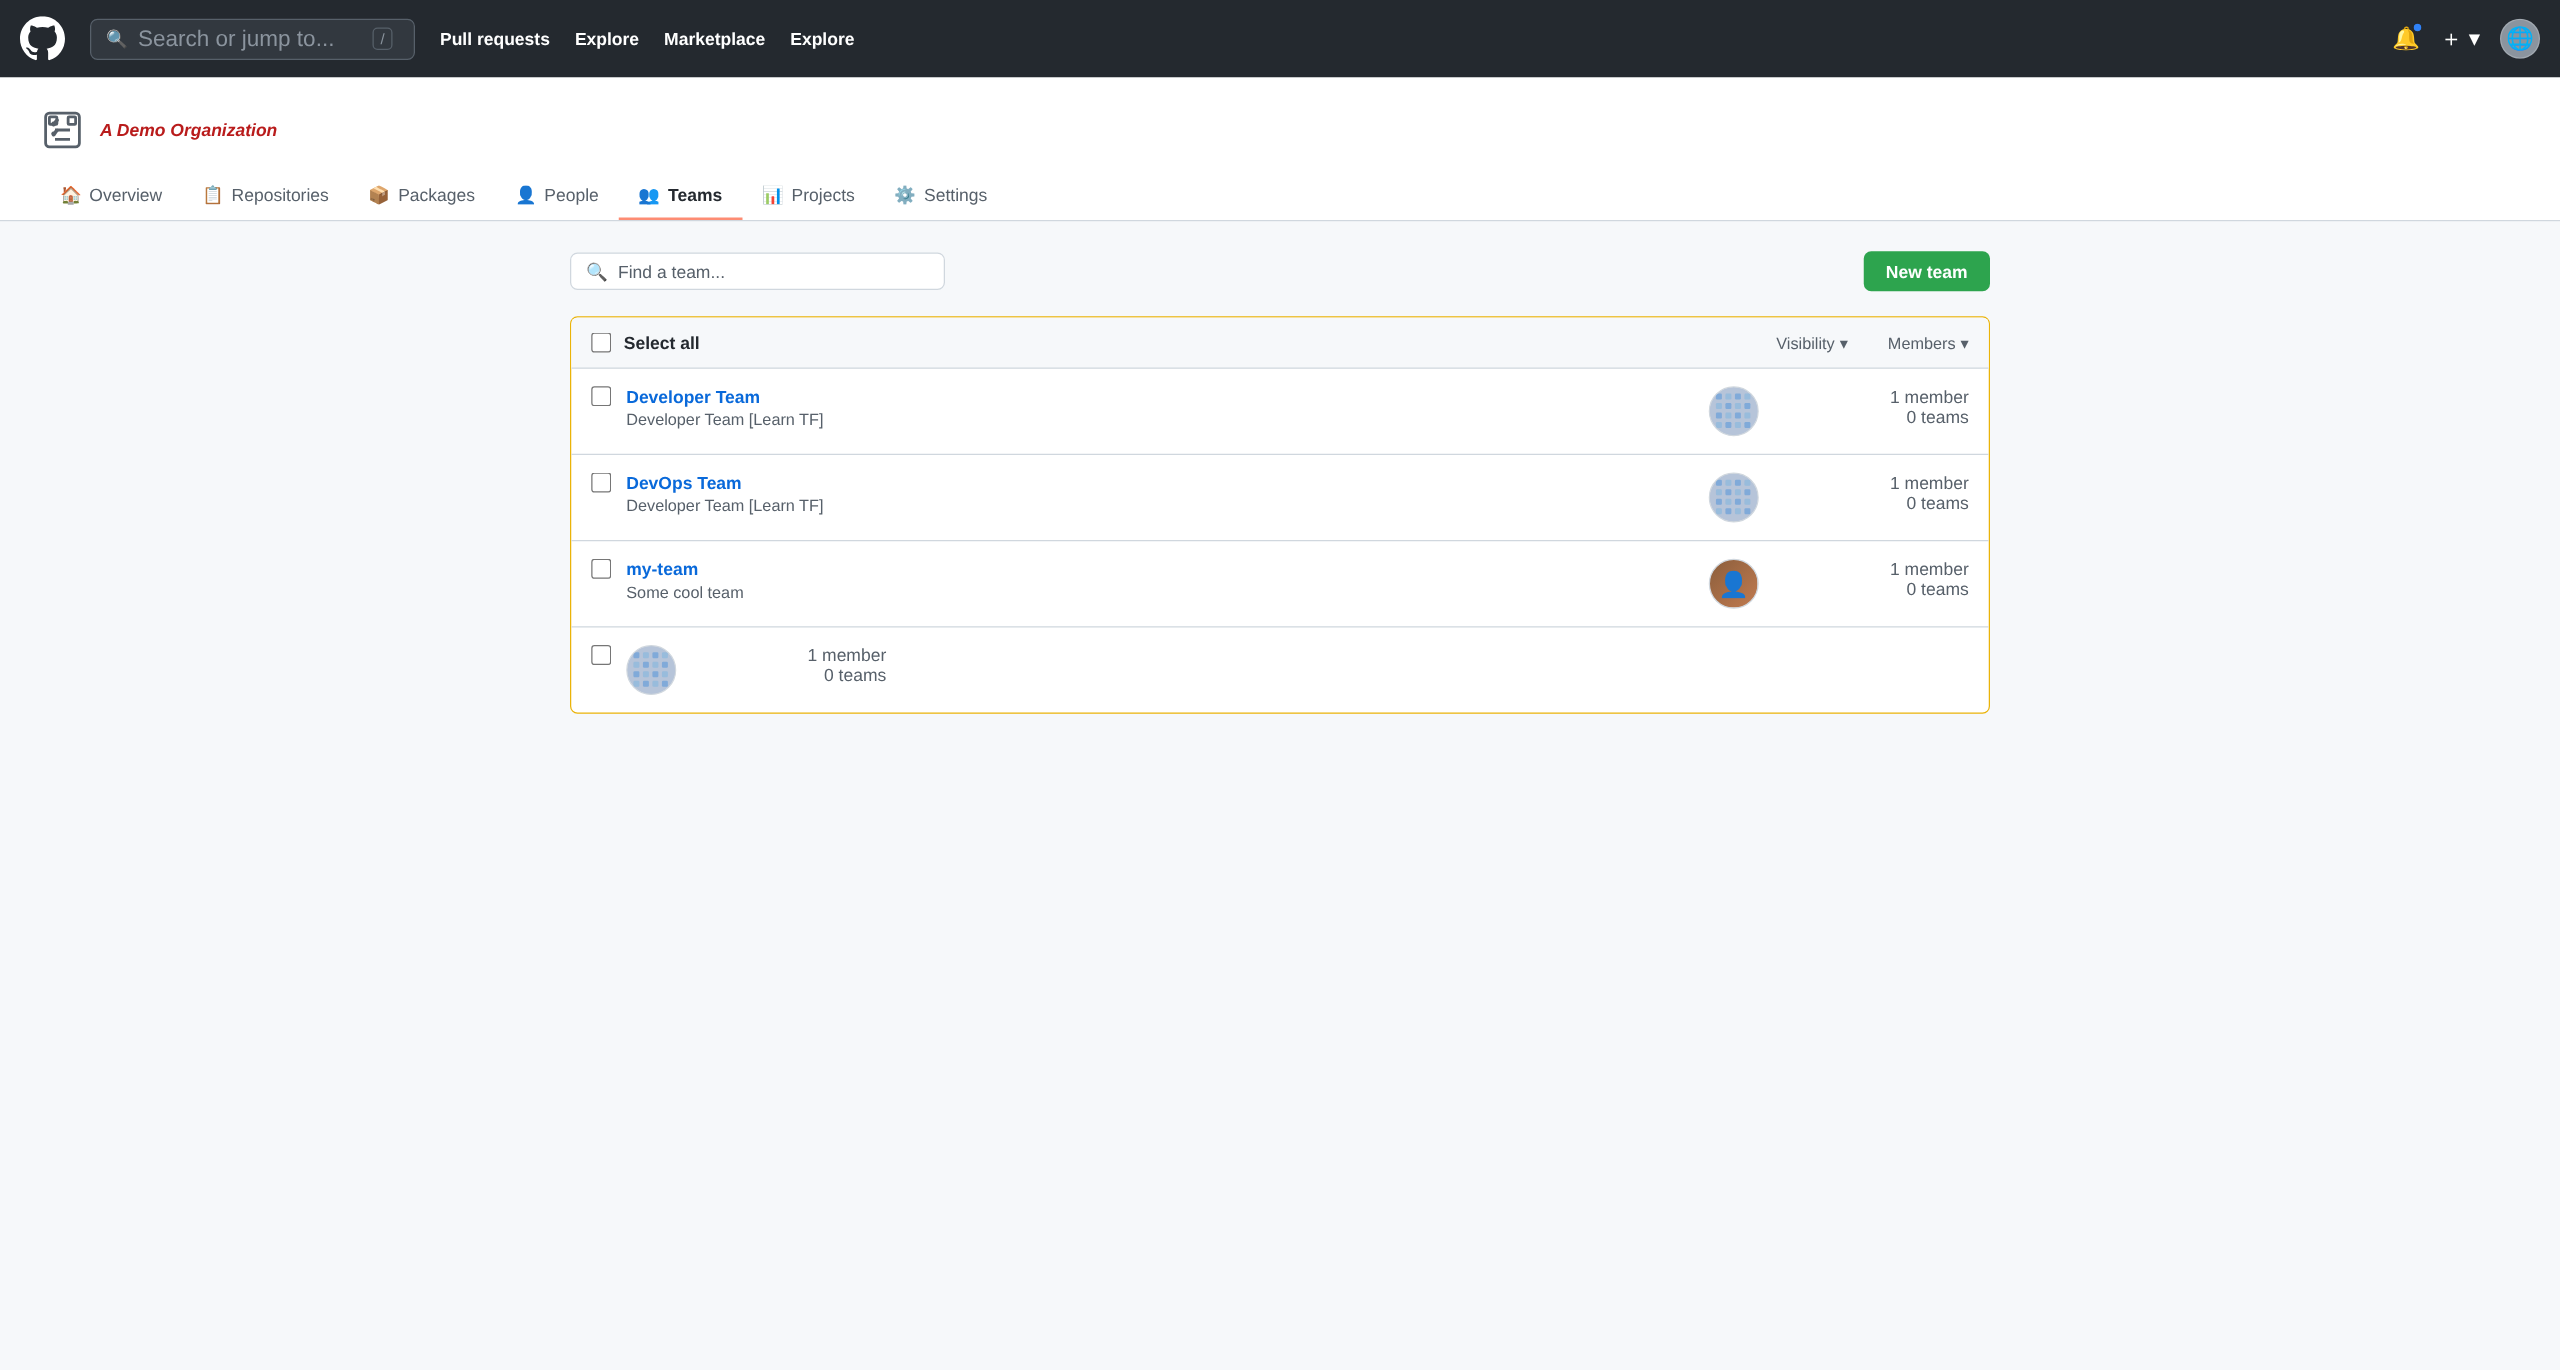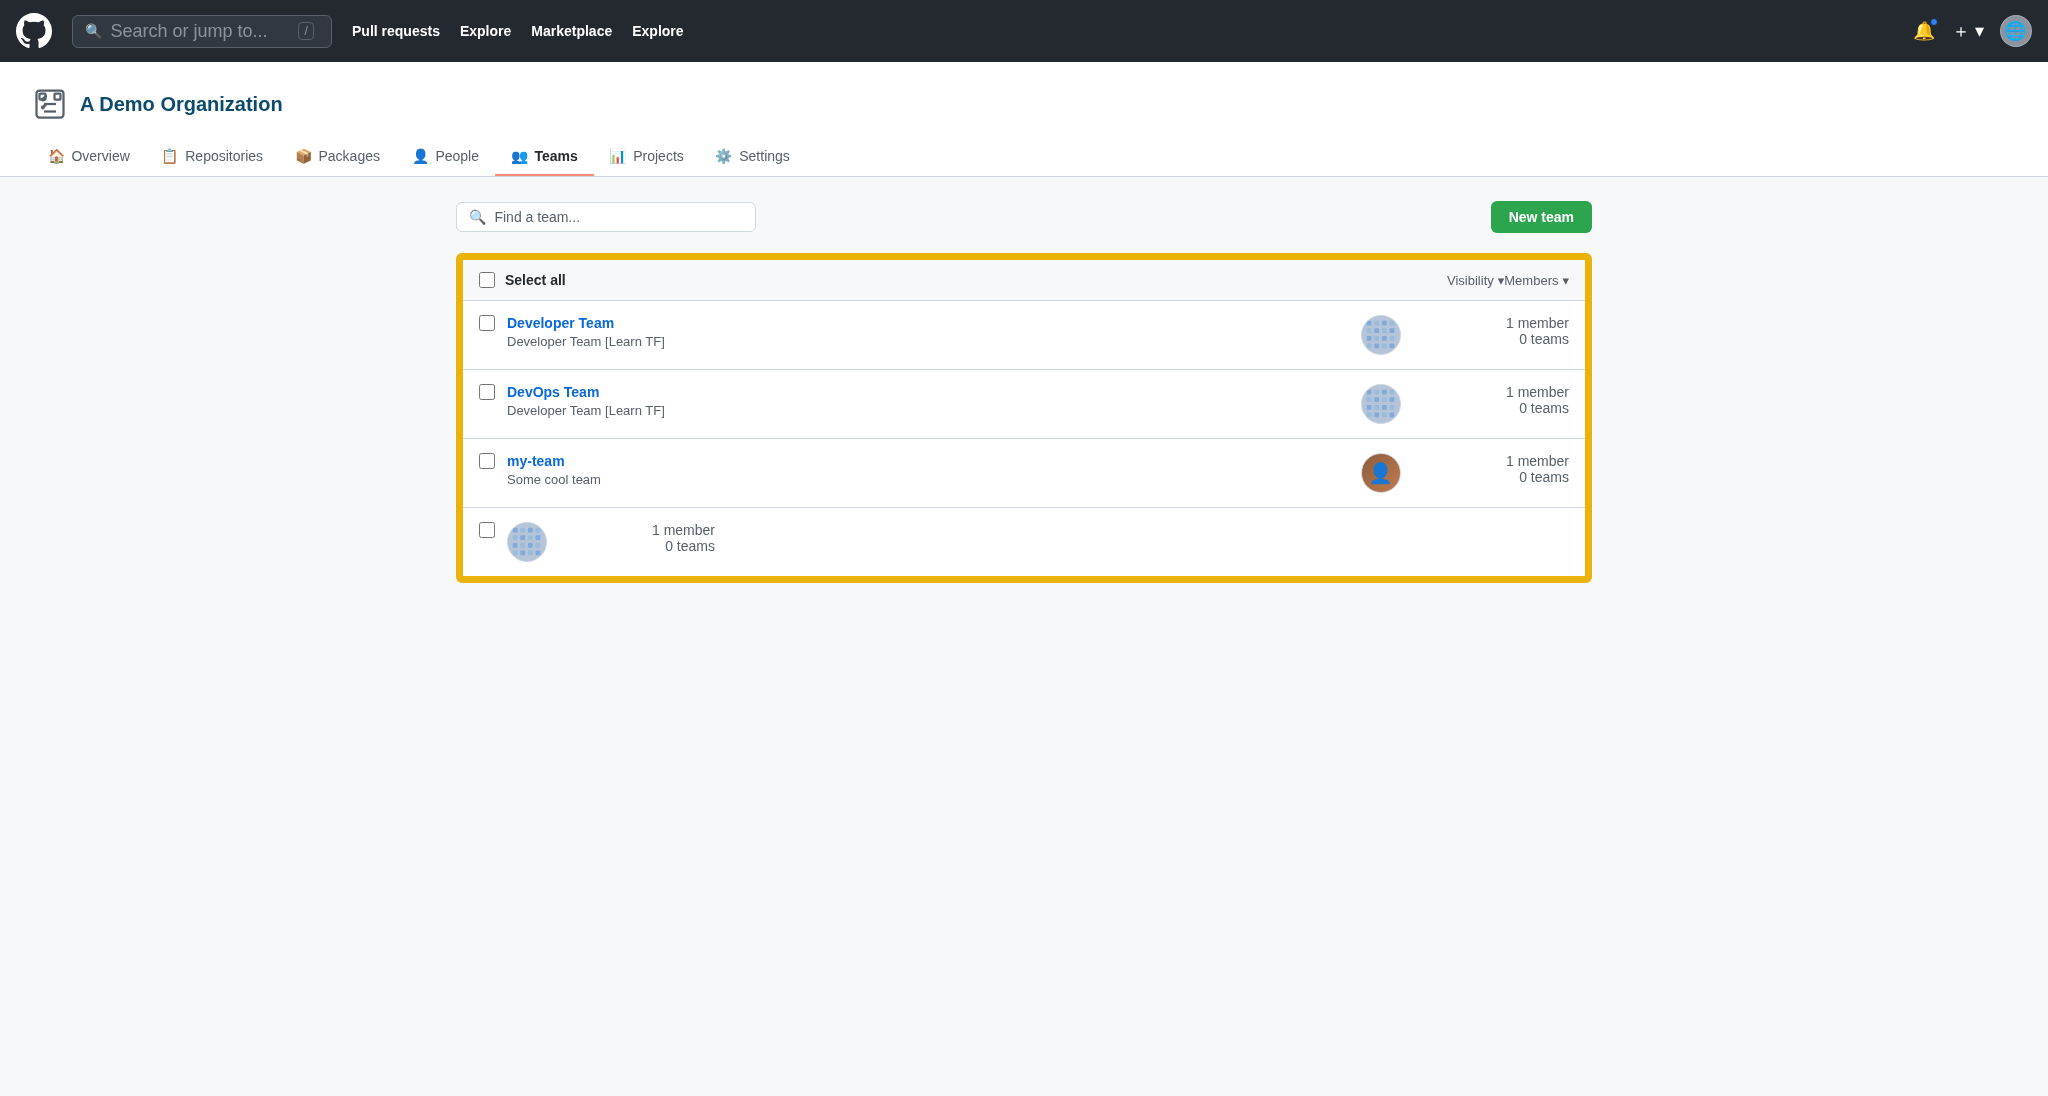--- a/index.html
+++ b/index.html
@@ -93,23 +93,24 @@
       border-bottom: 1px solid #d0d7de;
       padding: 24px 32px 0;
     }
     .org-title {
       display: flex;
       align-items: center;
       gap: 12px;
       margin-bottom: 16px;
     }
     .org-title h1 {
-      font-size: 20px;
+      font-size: 14px;
       font-weight: 600;
-      color: #0c4a6e;
+      color: #b91c1c;
+      font-style: italic;
     }
     .org-nav {
       display: flex;
       gap: 0;
       list-style: none;
     }
     .org-nav li a {
       display: flex;
       align-items: center;
       gap: 6px;
@@ -165,40 +166,41 @@
       border: none;
       border-radius: 6px;
       padding: 8px 18px;
       font-size: 14px;
       font-weight: 600;
       cursor: pointer;
     }
 
     
     .teams-table {
-      border: 7px solid #eab308;
+      border: 1px solid #eab308;
       border-radius: 6px;
       background: #fff;
       overflow: hidden;
     }
     .table-header {
       display: flex;
       align-items: center;
       padding: 12px 16px;
       background: #f6f8fa;
       border-bottom: 1px solid #d0d7de;
     }
     .table-header-left {
       display: flex;
       align-items: center;
       gap: 10px;
       flex: 1;
     }
     .table-header-right {
       display: flex;
+      gap: 32px;
       align-items: center;
       color: #57606a;
       font-size: 13px;
     }
     .col-header {
       display: flex;
       align-items: center;
       gap: 4px;
       cursor: pointer;
       user-select: none;

